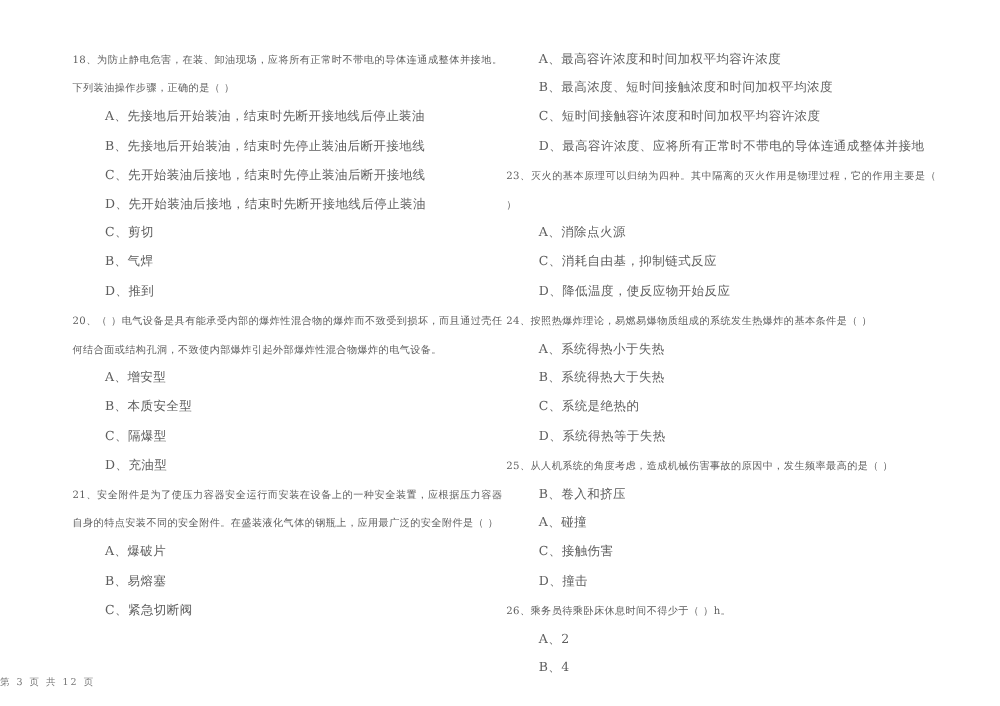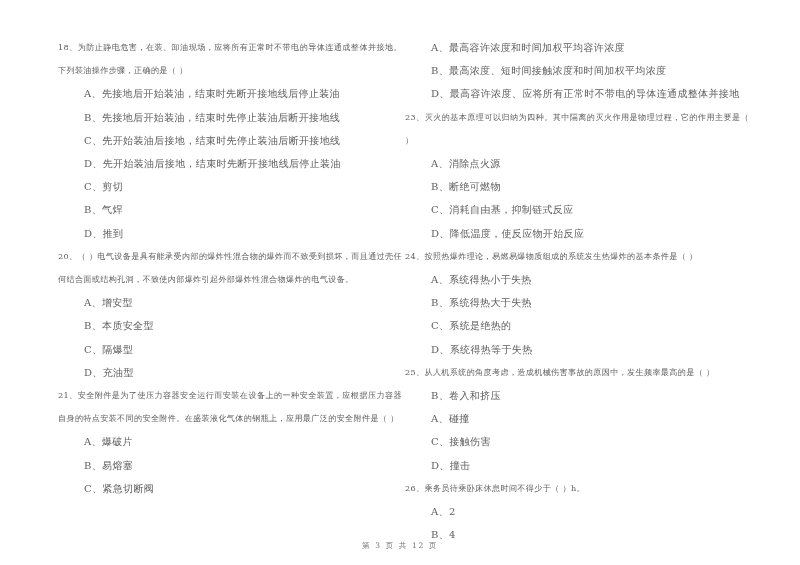--- a/index.html
+++ b/index.html
@@ -54,21 +54,21 @@
     letter-spacing: 0.35px;
     color: #5e5e5e;
     padding-left: 26px;
     white-space: nowrap;
   }
   .footer {
     position: absolute;
     left: 0;
     right: 0;
     bottom: 14px;
-    text-align: center;
+    text-align: left;
     font-size: 7.6px;
     letter-spacing: 1.6px;
     color: #777777;
   }
 </style>
 </head>
 <body>
 
 <div class="page">
 
@@ -106,27 +106,27 @@
 
       </div>
 
     </div>
 
     <div class="col col-right">
 
       <div class="q-block">
         <div class="opt">A、最高容许浓度和时间加权平均容许浓度</div>
         <div class="opt">B、最高浓度、短时间接触浓度和时间加权平均浓度</div>
+        <div class="opt">C、短时间接触容许浓度和时间加权平均容许浓度</div>
         <div class="opt">D、最高容许浓度、应将所有正常时不带电的导体连通成整体并接地</div>
       </div>
 
       <div class="q-block">
         <div class="q-stem">23、灭火的基本原理可以归纳为四种。其中隔离的灭火作用是物理过程，它的作用主要是（      ）</div>
         <div class="opt">A、消除点火源</div>
-        <div class="opt">B、断绝可燃物</div>
         <div class="opt">C、消耗自由基，抑制链式反应</div>
         <div class="opt">D、降低温度，使反应物开始反应</div>
       </div>
 
       <div class="q-block">
         <div class="q-stem">24、按照热爆炸理论，易燃易爆物质组成的系统发生热爆炸的基本条件是（      ）</div>
         <div class="opt">A、系统得热小于失热</div>
         <div class="opt">B、系统得热大于失热</div>
         <div class="opt">C、系统是绝热的</div>
         <div class="opt">D、系统得热等于失热</div>

